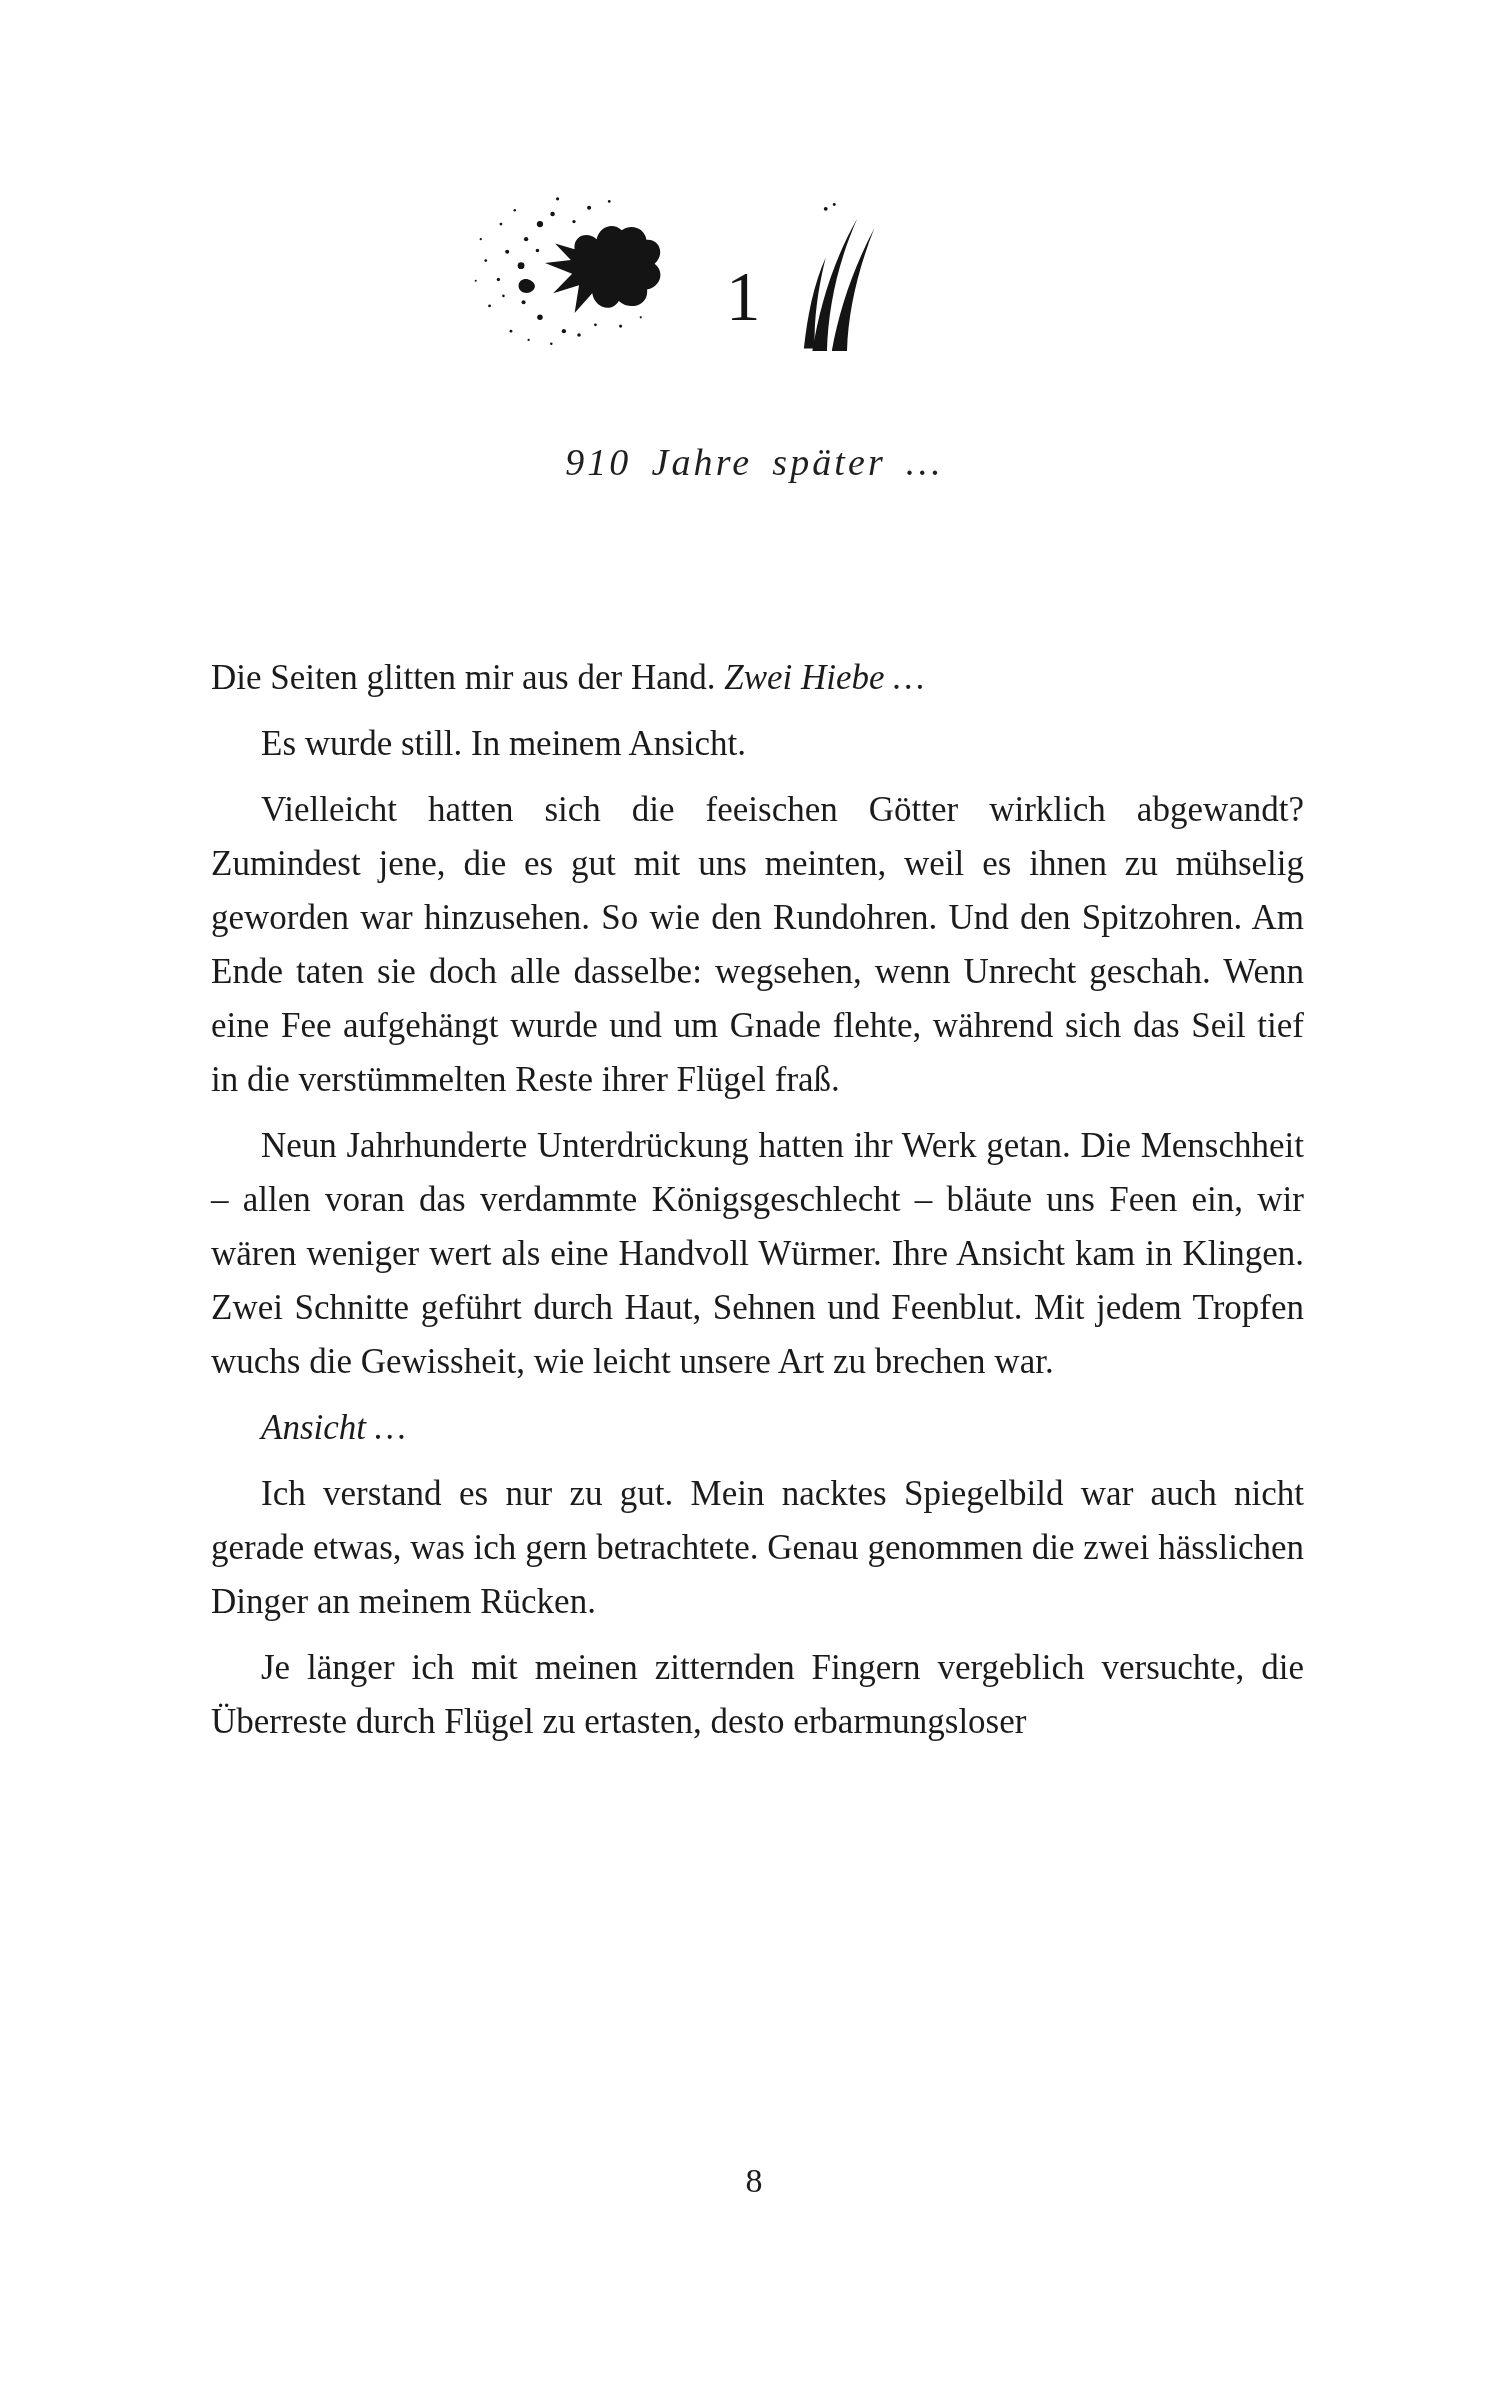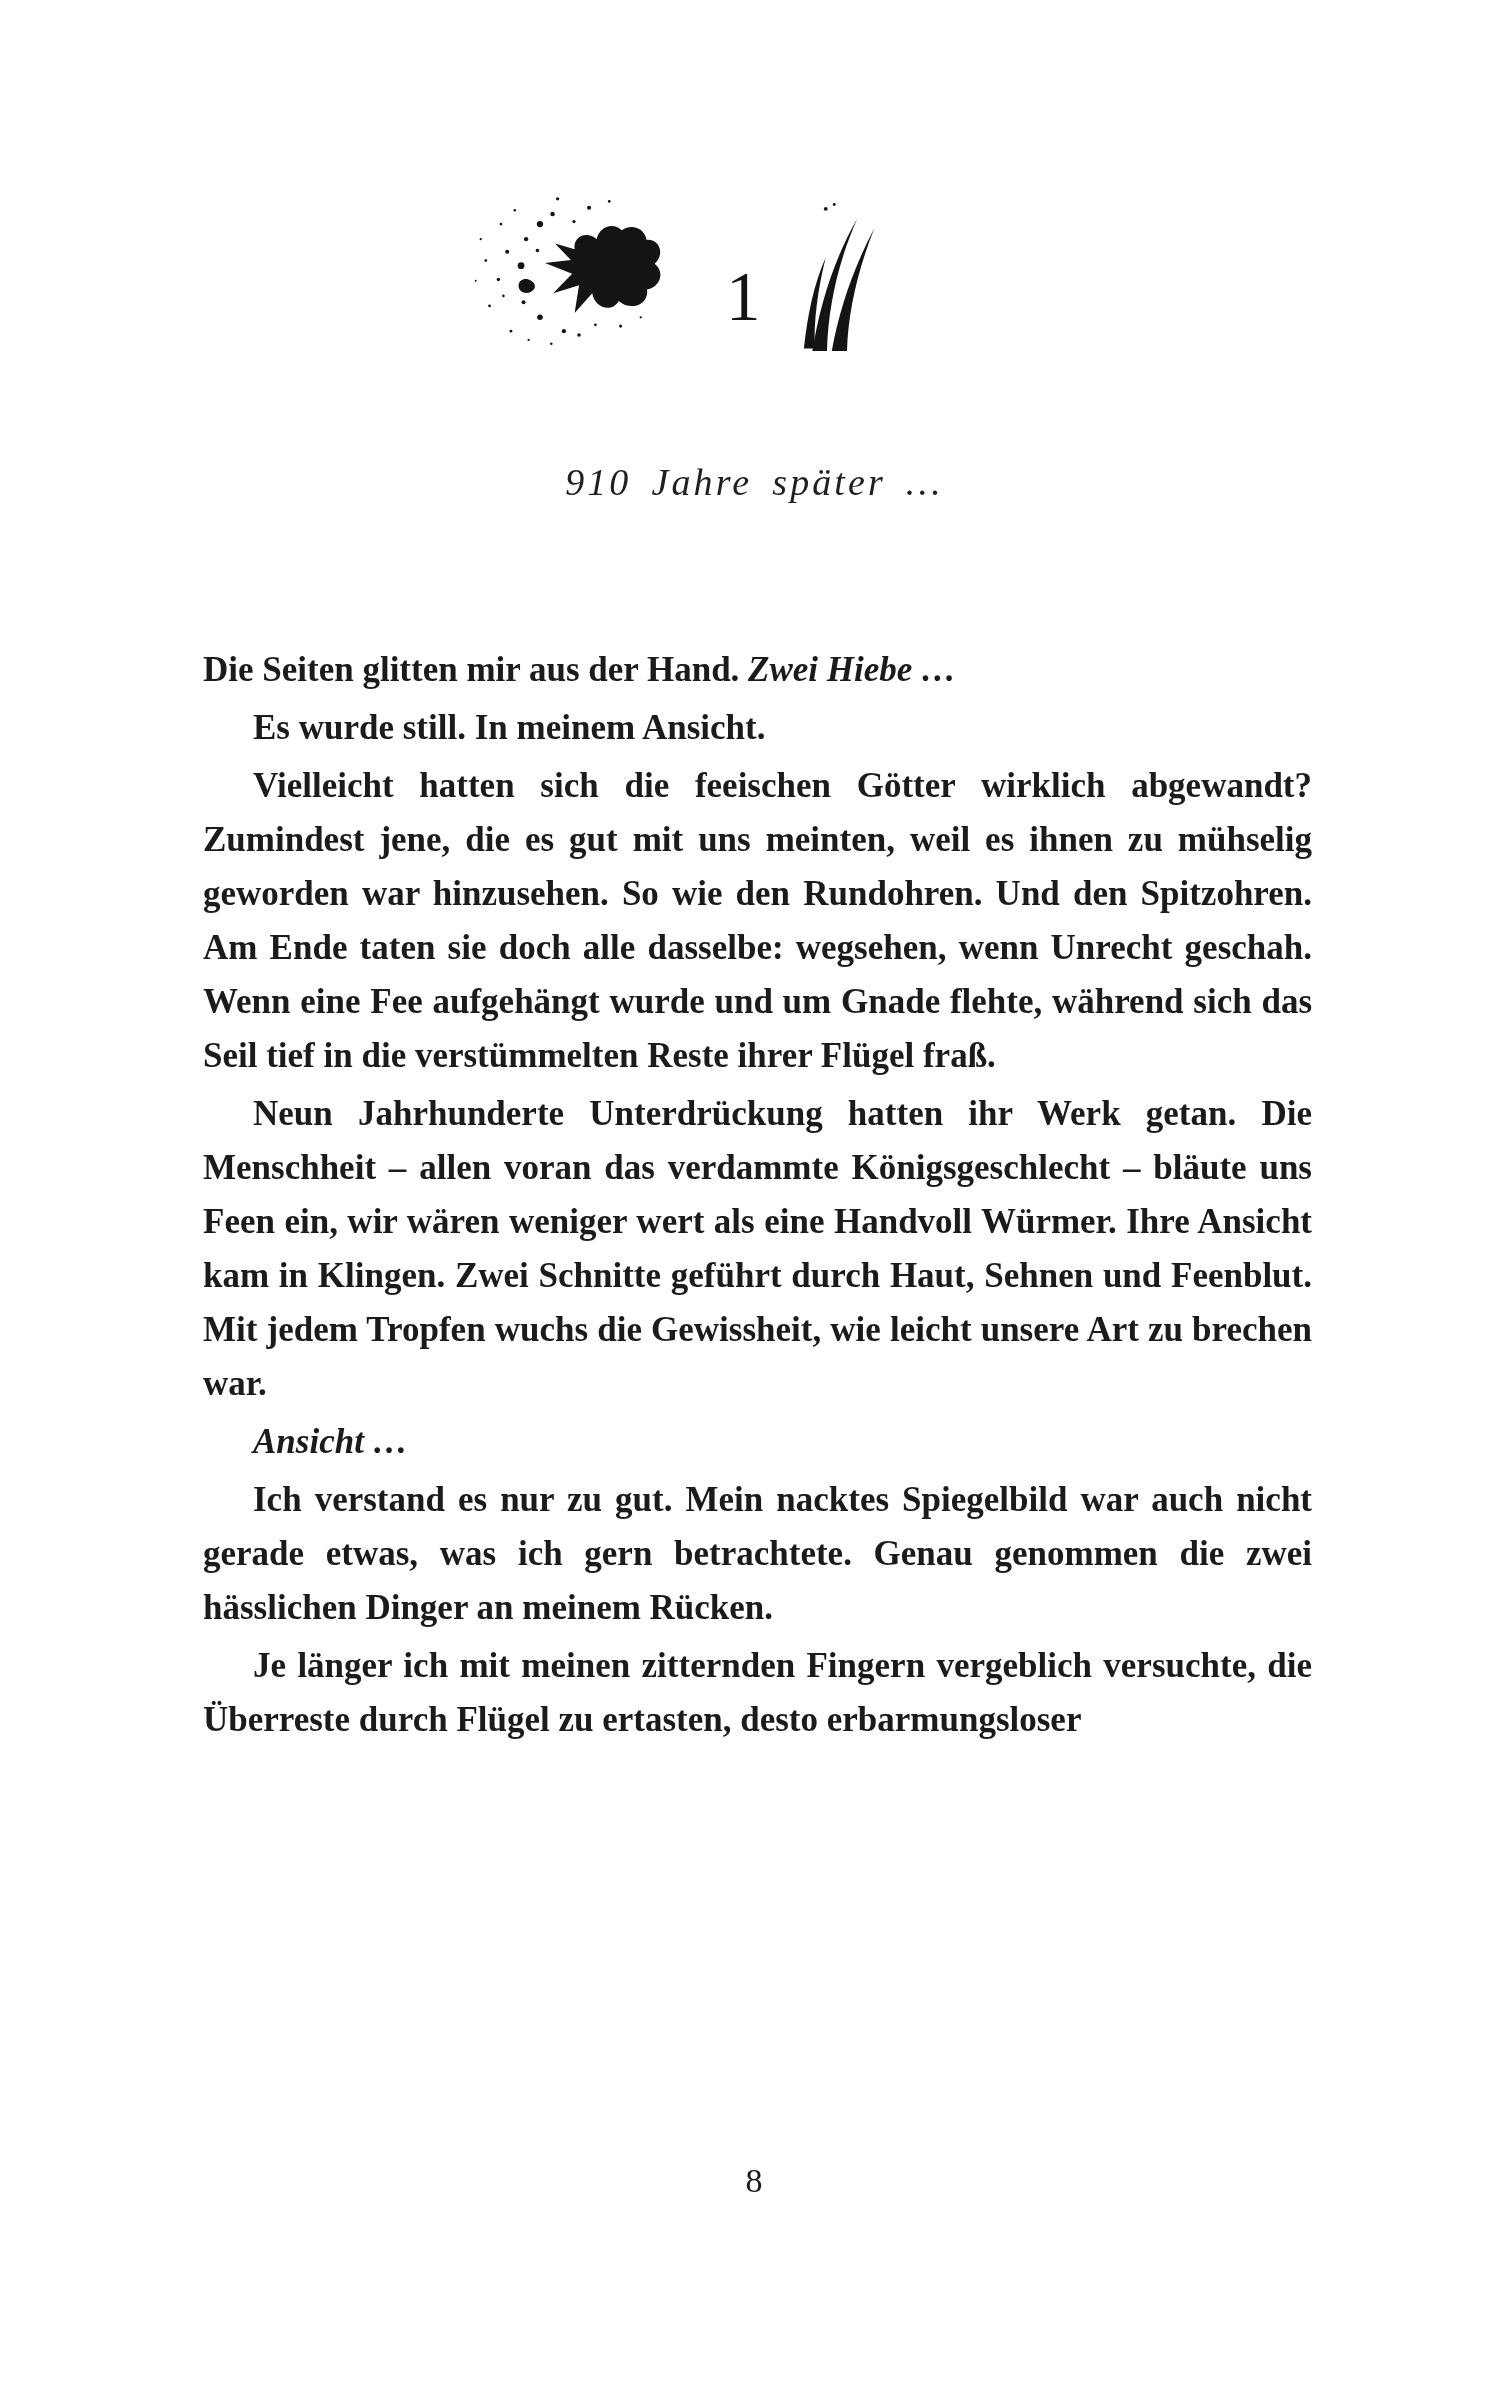--- a/index.html
+++ b/index.html
@@ -23,21 +23,21 @@
   .ink-splat-svg { width: 229px; height: 189px; display: block; }
   .chapter-number {
     font-size: 69px;
     line-height: 1;
     color: #141414;
     margin: 35px 38px 0 35px;
   }
   .feather-svg { width: 79px; height: 157px; display: block; margin-top: -3.8px; }
   .subtitle {
     position: absolute;
-    top: 460px;
+    top: 440px;
     left: 0;
     width: 100%;
     text-align: center;
     font-style: italic;
     font-size: 38px;
     letter-spacing: 3.1px;
     word-spacing: 7.5px;
     color: #1f1f1f;
   }
   .body-text {
@@ -45,21 +45,21 @@
     top: 639px;
     left: 199px;
     width: 1117px;
     font-size: 35px;
     line-height: 54px;
     text-align: justify;
     hyphens: auto;
     -webkit-hyphens: auto;
     color: #1b1b1b;
   }
-  .body-text p { margin: 4px; font-weight: bold; }
+  .body-text p { margin: 12px; }
   .body-text p.indented { text-indent: 50px; }
   .body-text em { font-style: italic; }
   .page-number {
     position: absolute;
     top: 2162px;
     left: 0;
     width: 100%;
     text-align: center;
     font-size: 34px;
     color: #1b1b1b;

